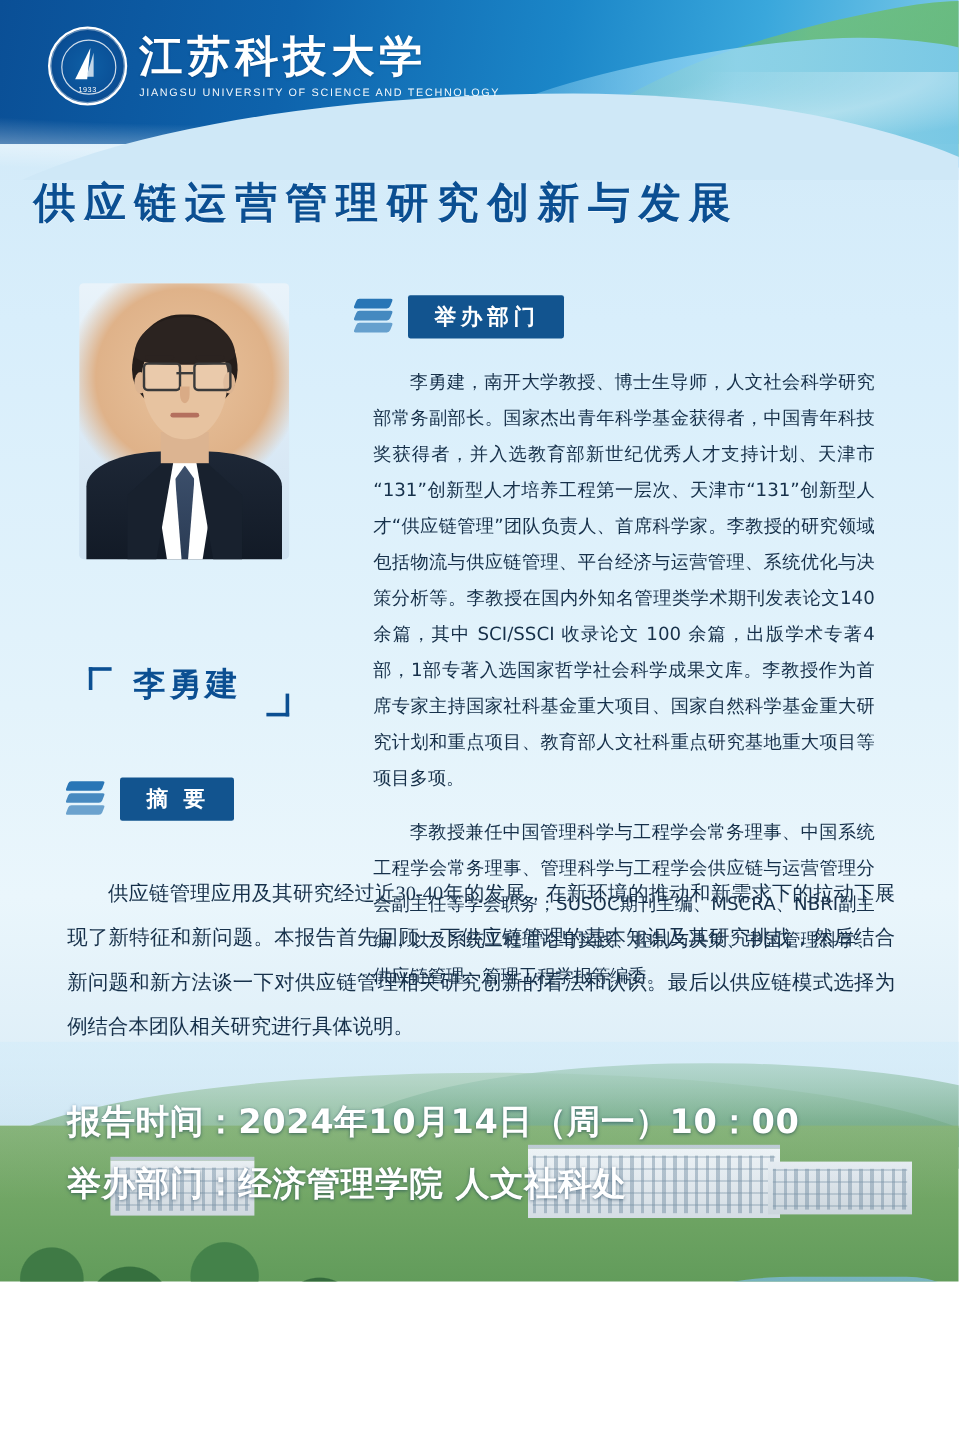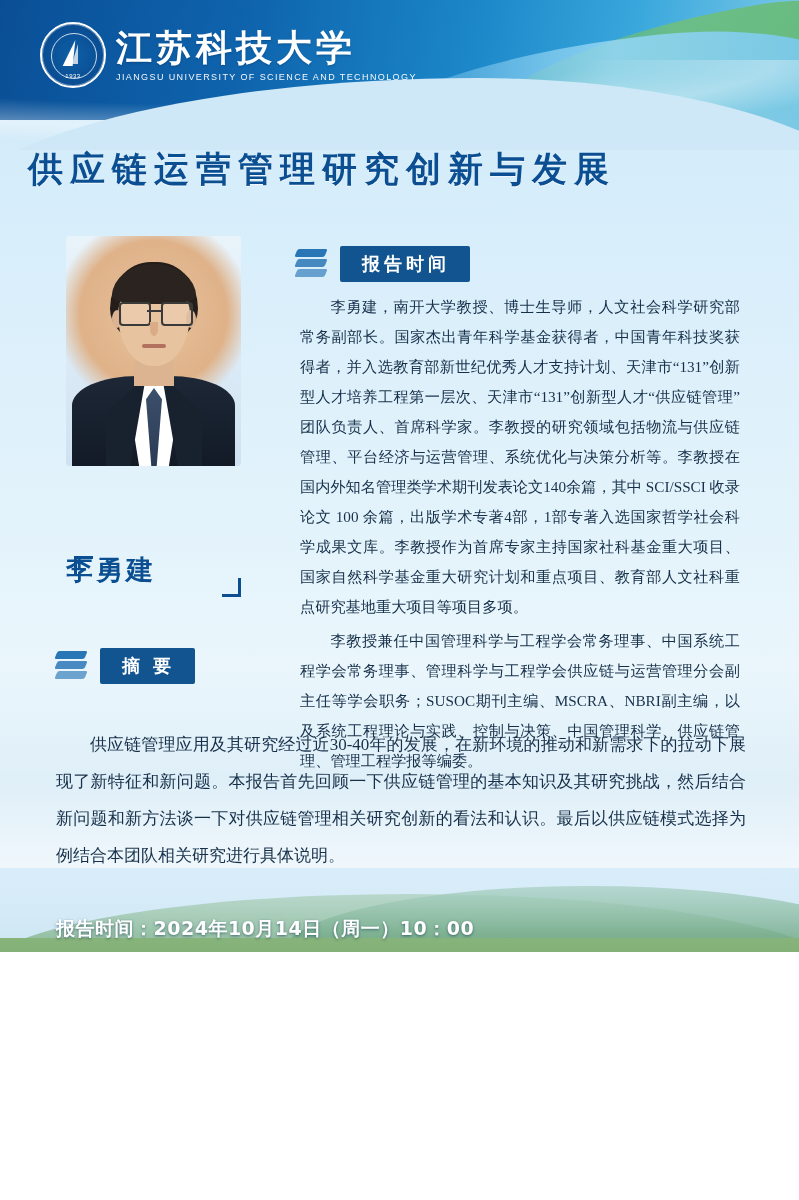--- a/index.html
+++ b/index.html
@@ -4,21 +4,21 @@
 <style>
   html,body{margin:0;padding:0;}
   body{
     width:799px;height:1200px;
     font-family:"Liberation Sans","DejaVu Sans",sans-serif;
     background:#ffffff;
     overflow:hidden;
   }
   .poster{
     position:relative;
-    width:799px;height:952px;
+    width:799px;height:1068px;
     overflow:hidden;
     background:linear-gradient(180deg,#cfe8f7 0%,#d8eefb 25%,#e3f3fb 55%,#eaf6fc 70%,#dfeff8 82%,#ffffff 100%);
   }
 
   
   .header{
     position:absolute;left:0;top:0;width:799px;height:150px;
     overflow:hidden;
   }
   .hdr-blue{
@@ -149,21 +149,21 @@
   .ph-lapel-l{
     position:absolute;left:40px;top:140px;width:40px;height:92px;background:#18212e;
     clip-path:polygon(100% 0,60% 100%,0 100%,0 40%);
   }
   .ph-lapel-r{
     position:absolute;left:96px;top:140px;width:40px;height:92px;background:#18212e;
     clip-path:polygon(0 0,100% 40%,100% 100%,40% 100%);
   }
 
   .photo-name{
-    position:absolute;left:66px;top:552px;width:180px;
+    position:absolute;left:66px;top:552px;width:180px;text-align:center;
     font-family:"DejaVu Serif","Liberation Serif",serif;
     font-size:27px;font-weight:bold;color:#0b4f92;letter-spacing:3px;
     z-index:5;
   }
   .name-bracket-l{
     position:absolute;left:74px;top:556px;width:16px;height:16px;
     border-left:3px solid #0b4f92;border-top:3px solid #0b4f92;z-index:5;
   }
   .name-bracket-r{
     position:absolute;left:222px;top:578px;width:16px;height:16px;
@@ -195,21 +195,21 @@
   .sec-abs{left:56px;top:648px;}
 
   
   .guest-text{
     position:absolute;left:296px;top:288px;width:448px;
     font-family:"DejaVu Sans","Liberation Sans",sans-serif;
     font-size:15.2px;line-height:30px;color:#16304a;
     text-align:justify;text-justify:inter-ideograph;
     z-index:5;
   }
-  .guest-text p{margin:4px;text-indent:2em;font-family:Liberation Serif, serif;}
+  .guest-text p{margin:15px;text-indent:2em;}
 
   .abstract-text{
     position:absolute;left:56px;top:726px;width:690px;
     font-family:Liberation Serif, serif;
     font-size:17px;line-height:37px;color:#16304a;
     text-align:justify;text-justify:inter-ideograph;
     z-index:5;
   }
   .abstract-text p{margin:0;text-indent:2em;}
 
@@ -310,21 +310,21 @@
     opacity:.5;
   }
 
   
   .info{
     position:absolute;left:56px;top:916px;z-index:8;
     display:flex;flex-direction:column;gap:14px;
   }
   .info-line{
     font-family:"DejaVu Sans","Liberation Sans",sans-serif;
-    font-size:19px;font-weight:bold;color:#ffffff;letter-spacing:.5px;
+    font-size:28px;font-weight:bold;color:#ffffff;letter-spacing:.5px;
     text-shadow:0 1px 3px rgba(0,40,70,.55);
     white-space:nowrap;
   }
 </style>
 </head>
 <body>
 
 <div class="poster">
 
   <div class="header">
@@ -374,21 +374,21 @@
   <div class="name-bracket-l"></div>
   <div class="photo-name">李勇建</div>
   <div class="name-bracket-r"></div>
 
   <div class="sec sec-guest">
     <div class="sec-icon">
         <i></i>
         <i></i>
         <i></i>
       </div>
-    <div class="sec-label">报告时间</div>
+    <div class="sec-label">举办部门</div>
   </div>
 
   <div class="guest-text">
     <p>李勇建，南开大学教授、博士生导师，人文社会科学研究部常务副部长。国家杰出青年科学基金获得者，中国青年科技奖获得者，并入选教育部新世纪优秀人才支持计划、天津市“131”创新型人才培养工程第一层次、天津市“131”创新型人才“供应链管理”团队负责人、首席科学家。李教授的研究领域包括物流与供应链管理、平台经济与运营管理、系统优化与决策分析等。李教授在国内外知名管理类学术期刊发表论文140余篇，其中 SCI/SSCI 收录论文 100 余篇，出版学术专著4部，1部专著入选国家哲学社会科学成果文库。李教授作为首席专家主持国家社科基金重大项目、国家自然科学基金重大研究计划和重点项目、教育部人文社科重点研究基地重大项目等项目多项。</p>
     <p>李教授兼任中国管理科学与工程学会常务理事、中国系统工程学会常务理事、管理科学与工程学会供应链与运营管理分会副主任等学会职务；SUSOC期刊主编、MSCRA、NBRI副主编，以及系统工程理论与实践、控制与决策、中国管理科学、供应链管理、管理工程学报等编委。</p>
   </div>
 
   <div class="sec sec-abs">
     <div class="sec-icon">
         <i></i>
@@ -422,15 +422,16 @@
     <div class="trees-b"></div>
     <div class="campus-shade"></div>
     <div class="rib-cyan"></div>
     <div class="rib-white"></div>
     <div class="rib-blue"></div>
     <div class="rib-green"></div>
   </div>
 
   <div class="info">
     <div class="info-line">报告时间：2024年10月14日（周一）10：00</div>
+    <div class="info-line">举办部门：经济管理学院 人文社科处</div>
   </div>
 
 </div>
 
 </body></html>

